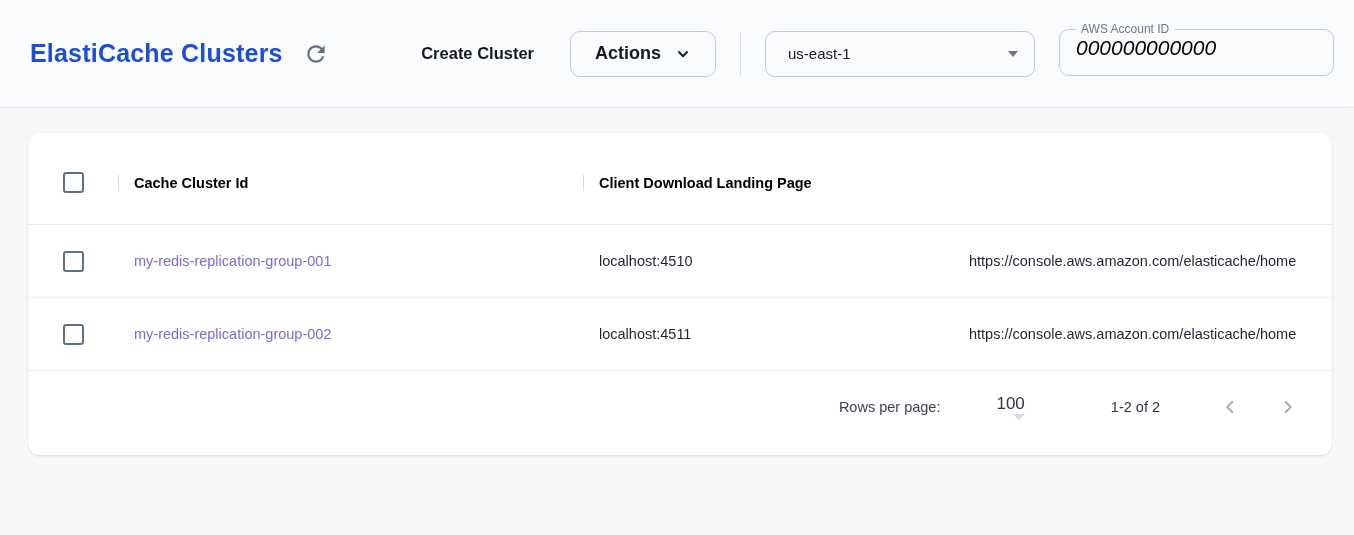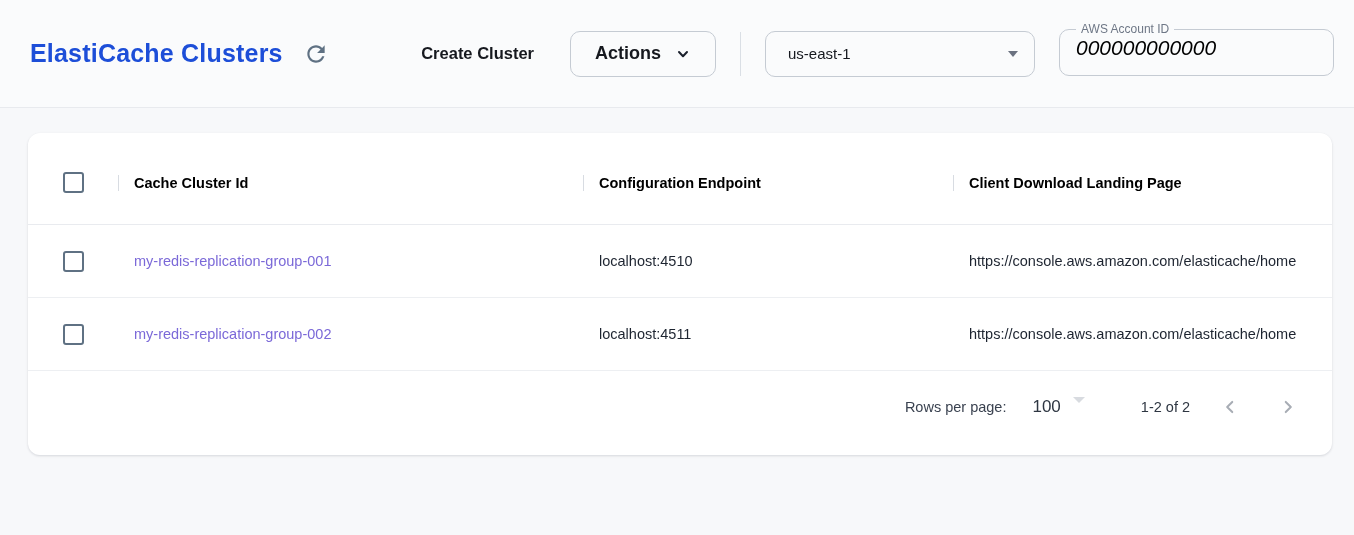--- a/index.html
+++ b/index.html
@@ -85,24 +85,24 @@
   }
   .checkbox {
     width:21px; height:21px; border:2px solid #5f7183; border-radius:3px;
     background:#fff; cursor:pointer; display:inline-block;
   }
   .link { color:#7b69d8; cursor:pointer; }
 
   
   .grid-footer {
     height:72px; display:flex; align-items:center; justify-content:flex-end;
-    padding-right:24px; font-size:14.5px; color:#2e3642;
+    padding-right:24px; font-size:14.5px; color:#2e3642;gap:30px;
   }
   .rpp-label { margin-right:26px; color:#3a4250; }
-  .page-size { display:flex; align-items:flex-start; cursor:pointer; }
+  .page-size { display:flex; align-items:flex-end; cursor:pointer;flex-direction:column; }
   .page-size-value { font-size:17px; color:#2e3642; }
   .page-size-caret {
     width:0; height:0; margin-left:12px;
     border-left:6px solid transparent; border-right:6px solid transparent;
     border-top:6px solid #d8dbe0;
   }
   .range { margin-left:56px; color:#2e3642; }
   .nav { margin-left:20px; display:flex; gap:18px; }
   .nav-btn { width:40px; height:40px; background:none; border:none; display:flex; align-items:center; justify-content:center; cursor:pointer; padding:0; }
 </style>
@@ -147,21 +147,20 @@
 </div>
 
 <div class="main">
   <div class="card">
 
     <div class="grid-header">
       <div class="col-check">
         <span class="checkbox"></span>
       </div>
       <div class="col-1 hcell">Cache Cluster Id</div>
-      <div class="col-2 hcell">Configuration Endpoint</div>
       <div class="col-3 hcell">Client Download Landing Page</div>
     </div>
 
     <div class="grid-row">
       <div class="col-check">
         <span class="checkbox"></span>
       </div>
       <div class="col-1">
         <span class="link">my-redis-replication-group-001</span>
       </div>

